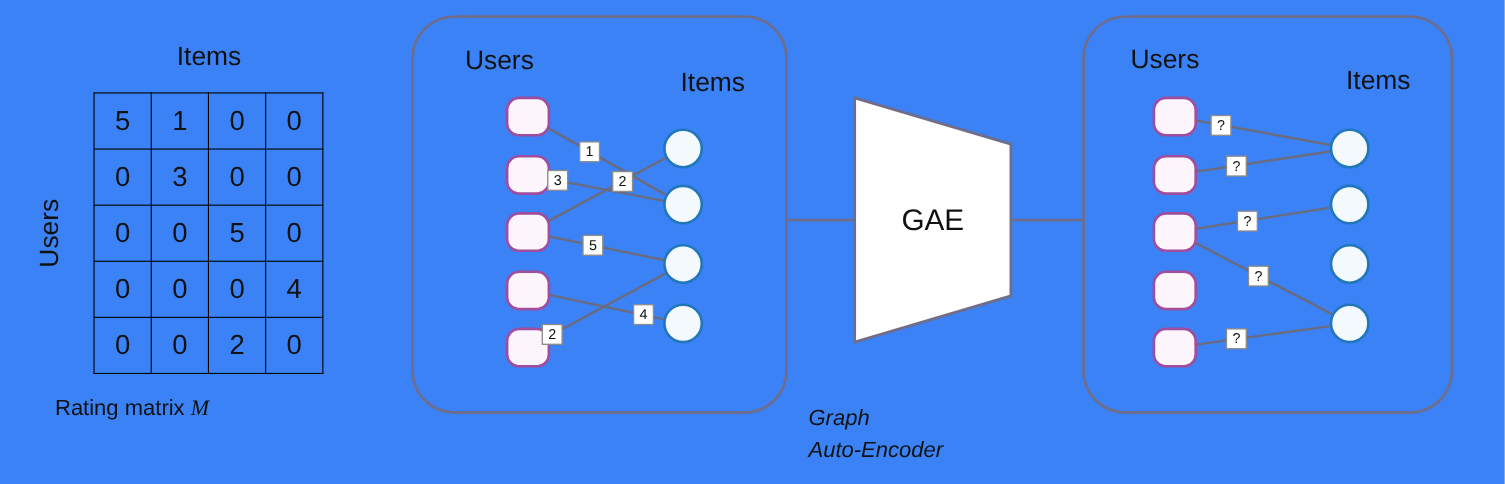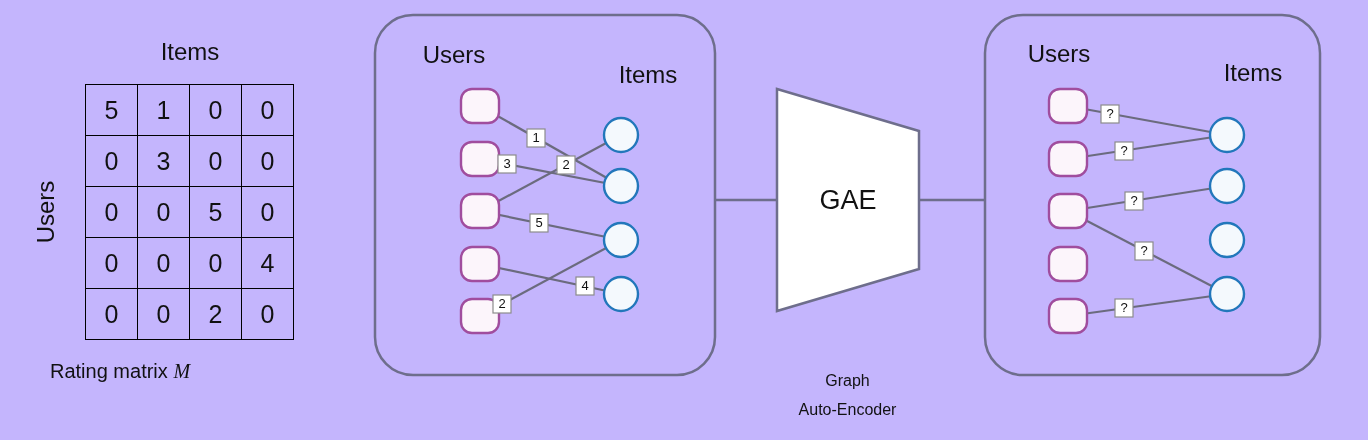--- a/index.html
+++ b/index.html
@@ -5,21 +5,21 @@
   * { margin: 0; padding: 0; box-sizing: border-box; }
   html, body { background: #ffffff; }
   body {
     font-family: "Liberation Sans", "DejaVu Sans", sans-serif;
     color: #111111;
   }
   .canvas {
     position: relative;
     width: 1368px;
     height: 440px;
-    background: #c4b5fd;
+    background: #3b82f6;
     overflow: hidden;
   }
   .diagram { position: absolute; left: 0; top: 0; }
 
   
   .panel-box { fill: none; stroke: var(--box-border, #6e6e8c); stroke-width: 2.5; }
   .trapezoid { fill: #ffffff; stroke: var(--box-border, #6e6e8c); stroke-width: 2.5; }
   .connector { stroke: var(--box-border, #6e6e8c); stroke-width: 2.5; }
   .edge { stroke: var(--edge, #6b6b7e); stroke-width: 2.2; }
   .user-node { fill: var(--user-fill, #fcf5fb); stroke: var(--user-stroke, #a04d9e); stroke-width: 2.4; }
@@ -62,21 +62,21 @@
   .matrix-caption {
     position: absolute; left: 50px; top: 360px; width: 280px;
     text-align: left; font-size: 20px;
   }
   .math-m {
     font-family: "Liberation Serif", "DejaVu Serif", serif;
     font-style: italic;
   }
 
   
-  .caption { position: absolute; text-align: center; font-size: 16px; }
+  .caption { position: absolute; font-size: 20px; font-style: italic; }
   .caption-bipartite { left: 375px; top: 392px; width: 340px; }
   .caption-encoder { left: 735px; top: 366px; width: 225px; line-height: 29px; }
   .caption-link { left: 985px; top: 392px; width: 335px; }
 </style>
 </head>
 <body>
 
 <div class="canvas">
 
   <div class="matrix-items-label">Items</div>

